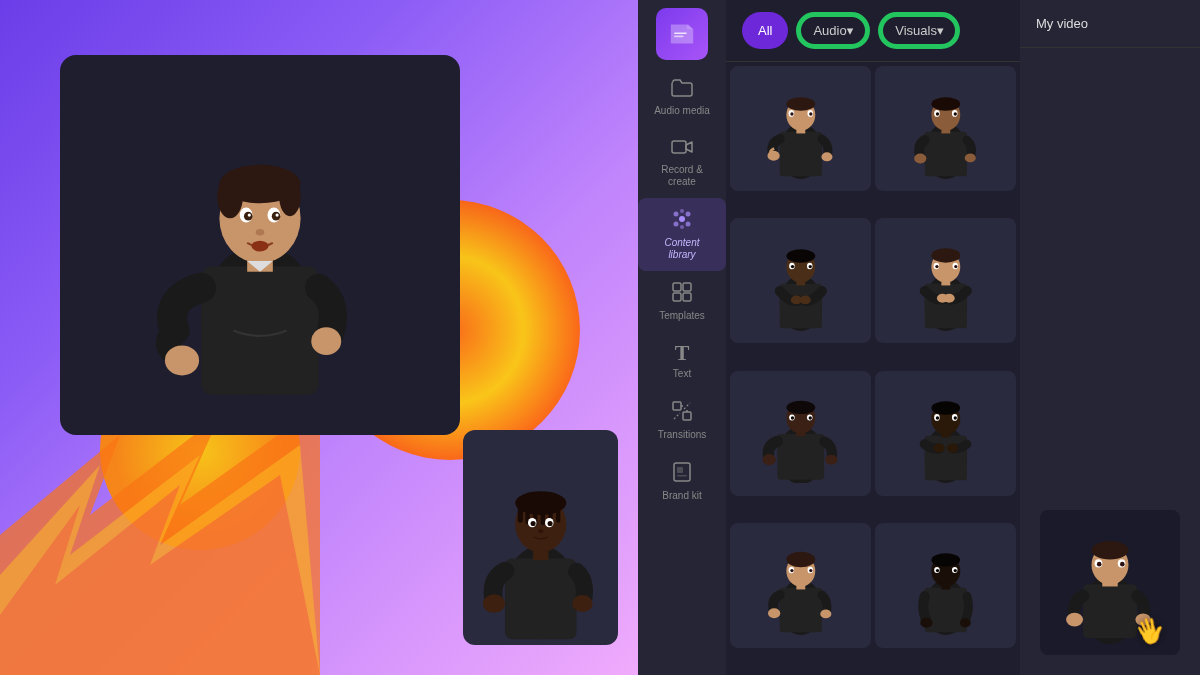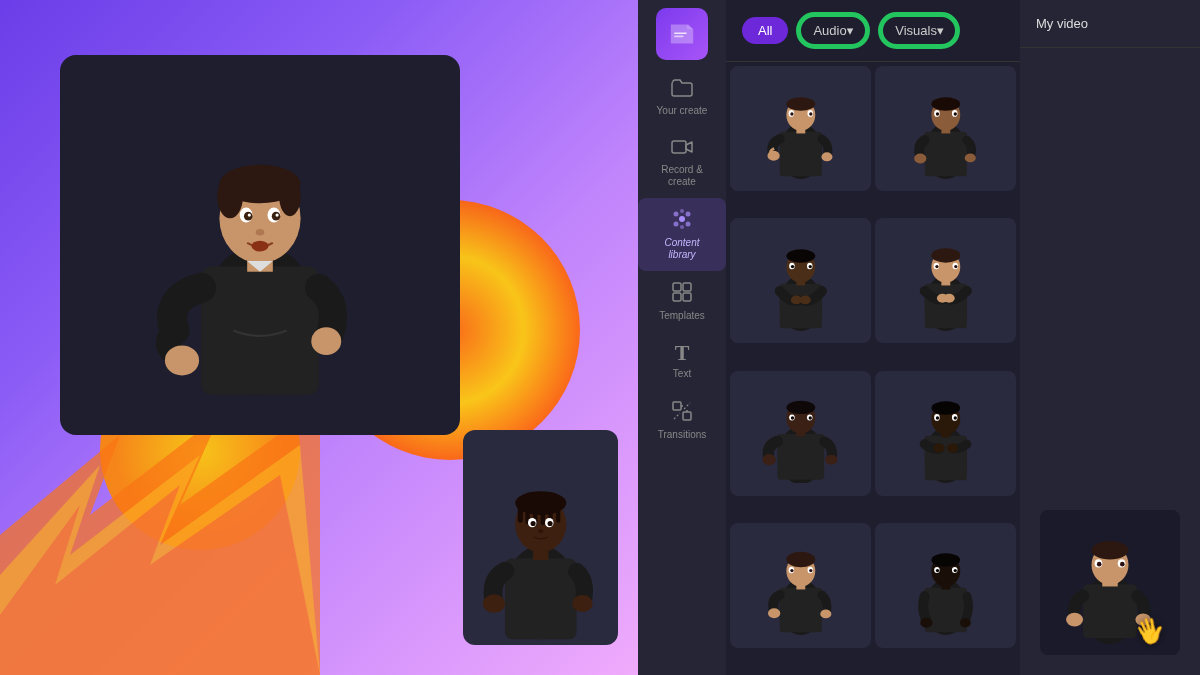--- a/index.html
+++ b/index.html
@@ -146,21 +146,20 @@
     .main-content {
       flex: 1;
       display: flex;
       flex-direction: column;
       background: #1e1e2e;
     }
 
     
     .filter-bar {
       display: flex;
-      align-items: center;
       padding: 12px 16px;
       gap: 8px;
       background: #1e1e2e;
       border-bottom: 1px solid #333;
     }
 
     .filter-btn {
       padding: 6px 16px;
       border-radius: 20px;
       border: none;
@@ -358,21 +357,21 @@
         <rect x="10" y="22" width="12" height="2" rx="1" fill="white" opacity="0.6"></rect>
       </svg>
     </div>
 
     <div class="sidebar-item">
       <span class="sidebar-icon">
         <svg width="22" height="20" viewBox="0 0 22 20">
           <path d="M2 4 Q2 2 4 2 L9 2 L11 5 L19 5 Q21 5 21 7 L21 16 Q21 18 19 18 L3 18 Q1 18 1 16 L1 6 Q1 4 2 4" fill="none" stroke="#888" stroke-width="1.5"></path>
         </svg>
       </span>
-      <span class="sidebar-label">Your create</span>
+      <span class="sidebar-label">Audio media</span>
     </div>
 
     <div class="sidebar-item">
       <span class="sidebar-icon">
         <svg width="22" height="20" viewBox="0 0 22 20">
           <rect x="1" y="4" width="14" height="12" rx="2" fill="none" stroke="#888" stroke-width="1.5"></rect>
           <path d="M15 8 L21 5 L21 15 L15 12 Z" fill="none" stroke="#888" stroke-width="1.5" stroke-linejoin="round"></path>
         </svg>
       </span>
       <span class="sidebar-label" style="white-space:pre-line;text-align:center;">Record &amp;
@@ -417,20 +416,30 @@
         <svg width="22" height="22" viewBox="0 0 22 22">
           <rect x="2" y="2" width="8" height="8" rx="1" fill="none" stroke="#888" stroke-width="1.5"></rect>
           <rect x="12" y="12" width="8" height="8" rx="1" fill="none" stroke="#888" stroke-width="1.5"></rect>
           <path d="M10 6 L12 6 M16 10 L16 12" stroke="#888" stroke-width="1.5"></path>
           <path d="M3 19 L9 13 M13 9 L19 3" stroke="#888" stroke-width="1.2" stroke-dasharray="2,2"></path>
         </svg>
       </span>
       <span class="sidebar-label">Transitions</span>
     </div>
 
+    <div class="sidebar-item">
+      <span class="sidebar-icon">
+        <svg width="20" height="22" viewBox="0 0 20 22">
+          <rect x="2" y="2" width="16" height="18" rx="2" fill="none" stroke="#888" stroke-width="1.5"></rect>
+          <rect x="5" y="6" width="6" height="6" rx="1" fill="#888" opacity="0.4"></rect>
+          <rect x="5" y="14" width="10" height="1.5" rx="0.75" fill="#888" opacity="0.4"></rect>
+        </svg>
+      </span>
+      <span class="sidebar-label">Brand kit</span>
+    </div>
 
   </div>
 
   <div class="main-content">
 
     <div class="filter-bar">
       <button class="filter-btn active">All</button>
       <button class="filter-dropdown">
         <span>Audio</span>
         <span>▾</span>

